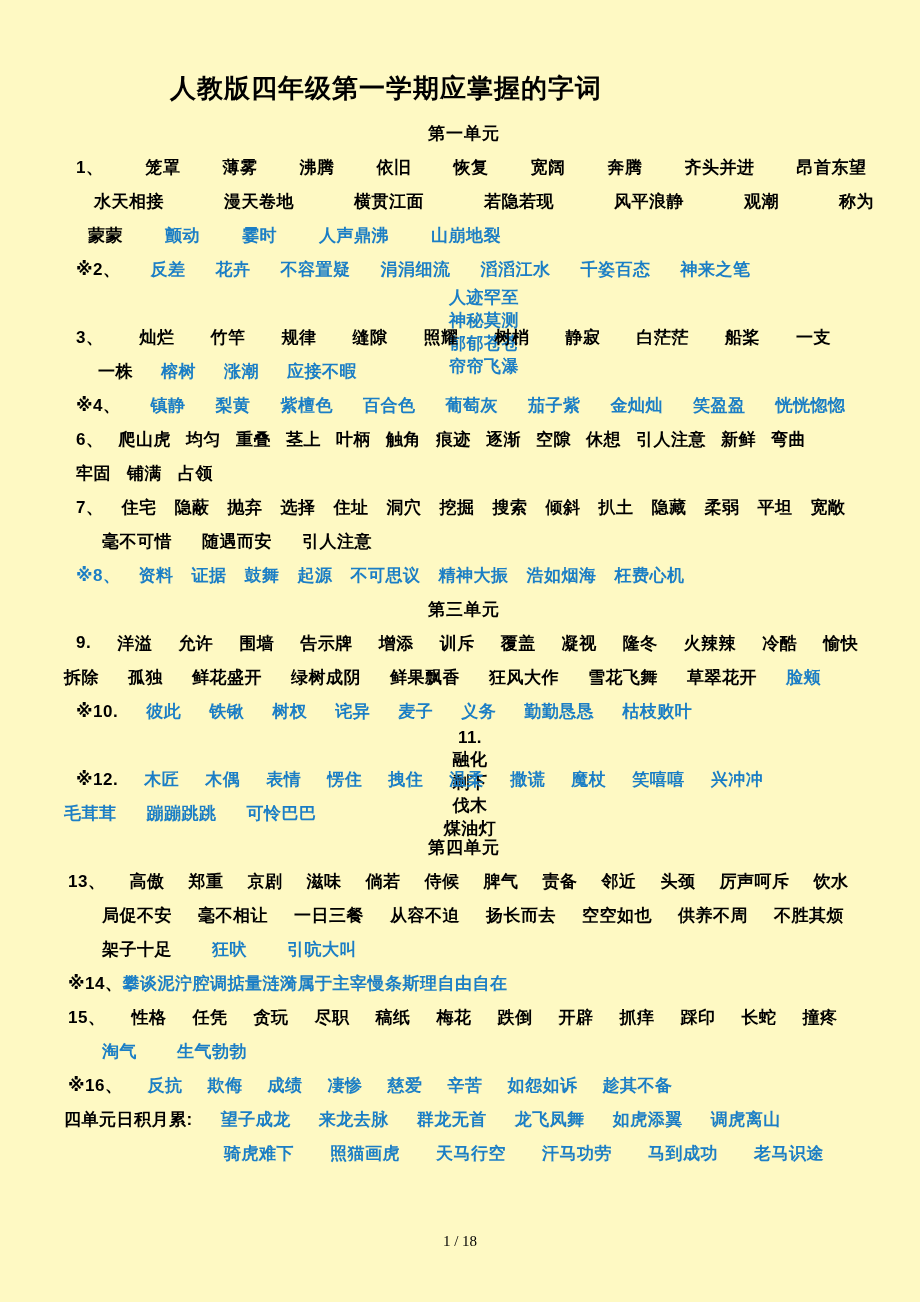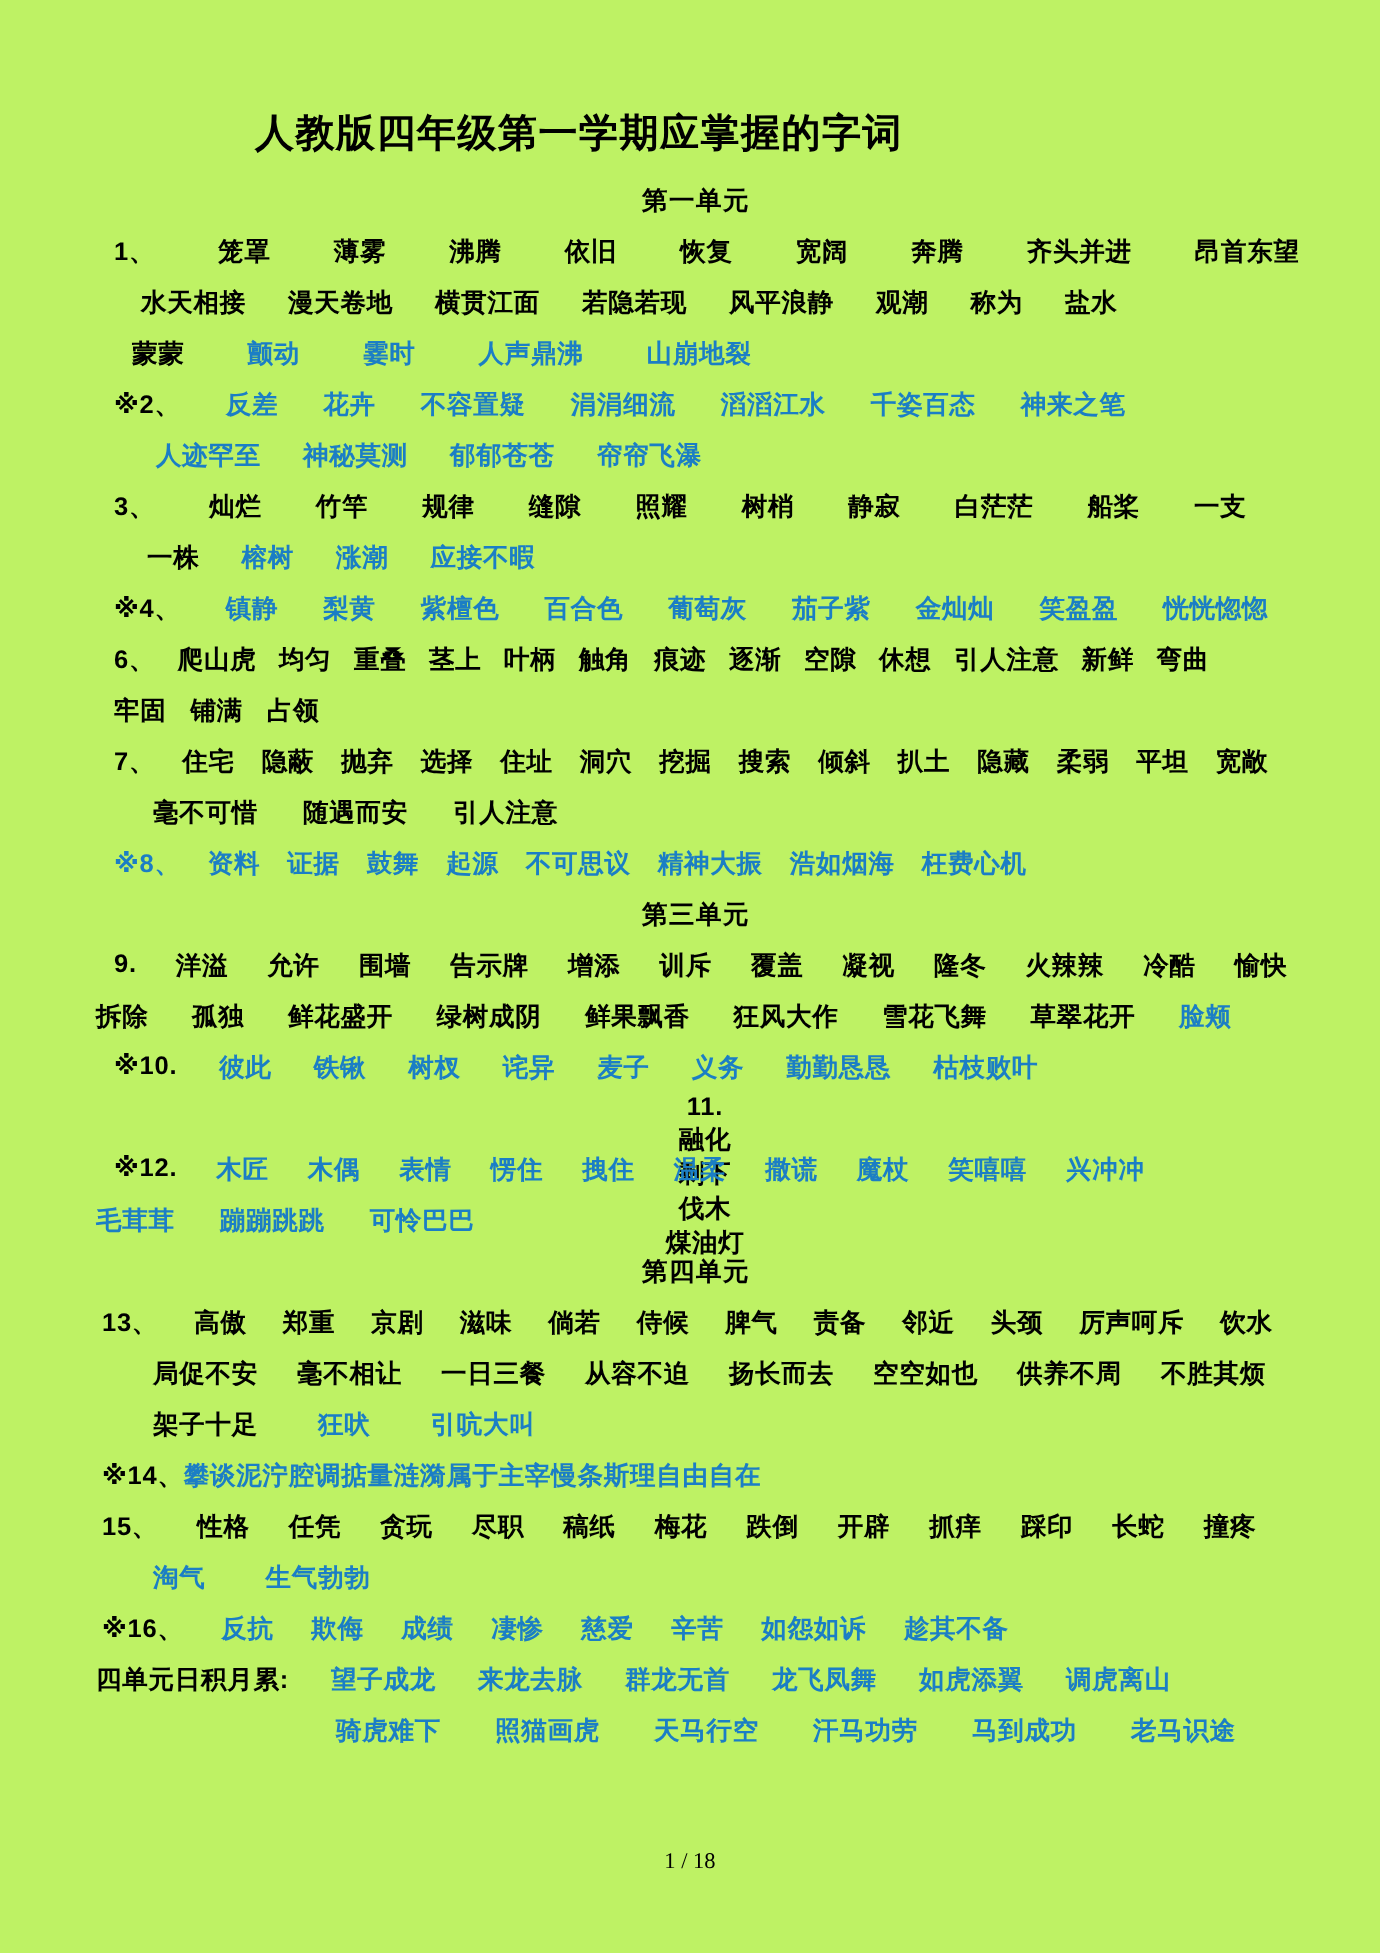--- a/index.html
+++ b/index.html
@@ -6,21 +6,21 @@
   body{
     width:920px;height:1302px;
     font-family:"Liberation Sans","DejaVu Sans",sans-serif;
     color:#000;
     -webkit-font-smoothing:antialiased;
   }
   .doc{
     position:relative;
     width:920px;height:1302px;
     overflow:hidden;
-    background:#bef264;
+    background:#fef9c3;
   }
   .content{
     padding:70px 56px 0 64px;
   }
   .title{
     font-size:26px;
     font-weight:700;
     letter-spacing:1px;
     margin-left:106px;
     height:46px;
@@ -70,21 +70,21 @@
           <span class="tk">笼罩</span>
           <span class="tk">薄雾</span>
           <span class="tk">沸腾</span>
           <span class="tk">依旧</span>
           <span class="tk">恢复</span>
           <span class="tk">宽阔</span>
           <span class="tk">奔腾</span>
           <span class="tk">齐头并进</span>
           <span class="tk">昂首东望</span>
         </div>
-        <div class="row" style="padding-left: 30px; column-gap: 28px;">
+        <div class="row" style="padding-left: 30px; column-gap: 60px;">
           <span class="tk">水天相接</span>
           <span class="tk">漫天卷地</span>
           <span class="tk">横贯江面</span>
           <span class="tk">若隐若现</span>
           <span class="tk">风平浪静</span>
           <span class="tk">观潮</span>
           <span class="tk">称为</span>
           <span class="tk">盐水</span>
         </div>
         <div class="row" style="padding-left: 24px; column-gap: 42px;">
@@ -97,21 +97,21 @@
         <div class="row" style="padding-left: 12px; column-gap: 30px;">
           <span class="tk">※2、</span>
           <span class="tk tk-blue">反差</span>
           <span class="tk tk-blue">花卉</span>
           <span class="tk tk-blue">不容置疑</span>
           <span class="tk tk-blue">涓涓细流</span>
           <span class="tk tk-blue">滔滔江水</span>
           <span class="tk tk-blue">千姿百态</span>
           <span class="tk tk-blue">神来之笔</span>
         </div>
-        <div class="row" style="padding-left: 40px; column-gap: 28px;">
+        <div class="row" style="padding-left: 40px; column-gap: 28px; flex-direction: column;">
           <span class="tk tk-blue">人迹罕至</span>
           <span class="tk tk-blue">神秘莫测</span>
           <span class="tk tk-blue">郁郁苍苍</span>
           <span class="tk tk-blue">帘帘飞瀑</span>
         </div>
         <div class="row" style="padding-left: 12px; column-gap: 36px;">
           <span class="tk">3、</span>
           <span class="tk">灿烂</span>
           <span class="tk">竹竿</span>
           <span class="tk">规律</span>

